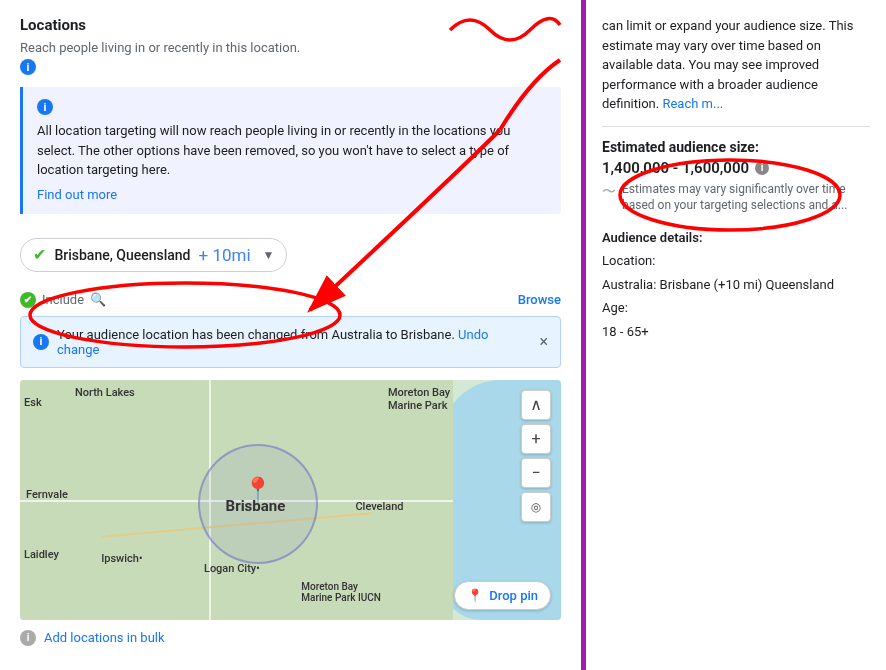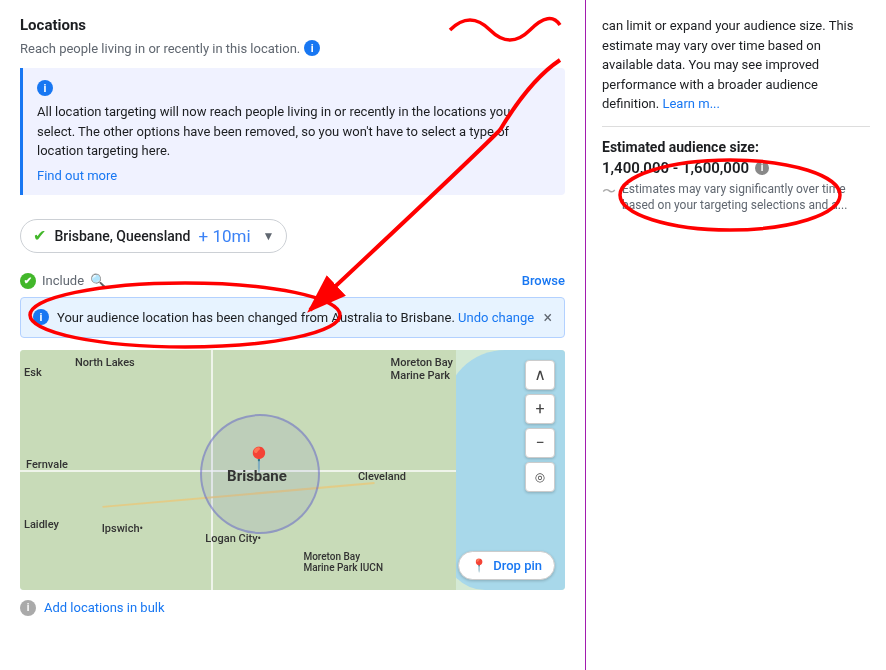--- a/index.html
+++ b/index.html
@@ -1,24 +1,24 @@
 <!DOCTYPE html>
 <html><head>
   <meta charset="utf-8">
   <style>
     * { box-sizing: border-box; margin: 0; padding: 0; }
     body { font-family: -apple-system, BlinkMacSystemFont, 'Segoe UI', Roboto, Arial, sans-serif; font-size: 14px; color: #1c1e21; background: #fff; }
 
     .main-container { display: flex; width: 886px; min-height: 670px; position: relative; }
 
     
-    .left-panel { flex: 1; padding: 16px 20px; border-right: 1px solid #a21caf; }
+    .left-panel { flex: 1; padding: 16px 20px; border-right: 5px solid #a21caf; }
 
     .section-title { font-weight: 700; font-size: 15px; margin-bottom: 6px; }
-    .section-subtitle { font-size: 13px; color: #606770; margin-bottom: 12px; display: flex; align-items: flex-end; gap: 4px; }
+    .section-subtitle { font-size: 13px; color: #606770; margin-bottom: 12px; display: flex; align-items: flex-start; gap: 4px; flex-direction: column; }
 
     
     .info-box { border-left: 3px solid #1877f2; background: #f0f2ff; padding: 12px 14px; margin-bottom: 16px; border-radius: 0 4px 4px 0; }
     .info-box-title { font-weight: 700; color: #1877f2; margin-bottom: 6px; display: flex; align-items: center; gap: 6px; font-size: 14px; }
     .info-box-text { font-size: 13px; color: #1c1e21; line-height: 1.5; margin-bottom: 6px; }
     .info-box-link { color: #1877f2; font-size: 13px; text-decoration: none; cursor: pointer; }
 
     .info-icon { width: 16px; height: 16px; border-radius: 50%; background: #1877f2; color: white; display: inline-flex; align-items: center; justify-content: center; font-size: 11px; font-weight: bold; flex-shrink: 0; }
 
     
@@ -170,36 +170,43 @@
       <div style="display:flex;align-items:center;gap:8px;">
         <span class="small-info-icon">i</span>
         <a class="add-locations-link">Add locations in bulk</a>
       </div>
     </div>
   </div>
 
   <div class="right-panel">
     <div class="right-panel-top">
       <span>can limit or expand your audience size. This estimate may vary over time based on available data. You may see improved performance with a broader audience definition.</span>
-      <a class="learn-more-link">Learn m...</a>
+      <a class="learn-more-link">Reach m...</a>
     </div>
 
     <hr class="right-divider">
 
     <div class="audience-section">
       <div class="audience-title">Estimated audience size:</div>
       <div class="audience-size">
         <span>1,400,000 - 1,600,000</span>
         <span class="info-icon" style="background:#888;font-size:10px;width:14px;height:14px;">i</span>
       </div>
       <div class="audience-note">
         <span class="trend-icon">〜</span>
         <span>Estimates may vary significantly over time based on your targeting selections and a...</span>
       </div>
 
+      <div class="audience-details">
+        <span class="audience-details-title">Audience details:</span><br>
+        <span>Location:</span><br>
+        <span>Australia: Brisbane (+10 mi) Queensland</span><br>
+        <span>Age:</span><br>
+        <span>18 - 65+</span>
+      </div>
     </div>
   </div>
 
   <svg class="annotation-overlay" viewBox="0 0 886 670" xmlns="http://www.w3.org/2000/svg">
 
     <path d="M 500 130 Q 460 170 310 310" stroke="red" stroke-width="4" fill="none" marker-end="url(#arrow)"></path>
     <path d="M 500 130 Q 530 80 560 60" stroke="red" stroke-width="4" fill="none"></path>
 
     <path d="M 450 30 Q 470 10 490 30 Q 510 50 530 30 Q 550 10 560 25" stroke="red" stroke-width="3.5" fill="none"></path>
 

